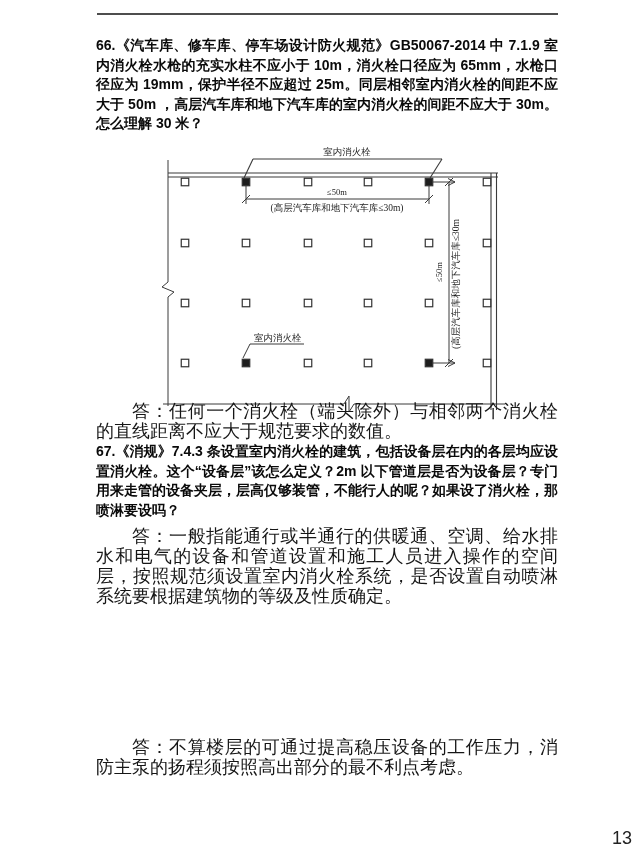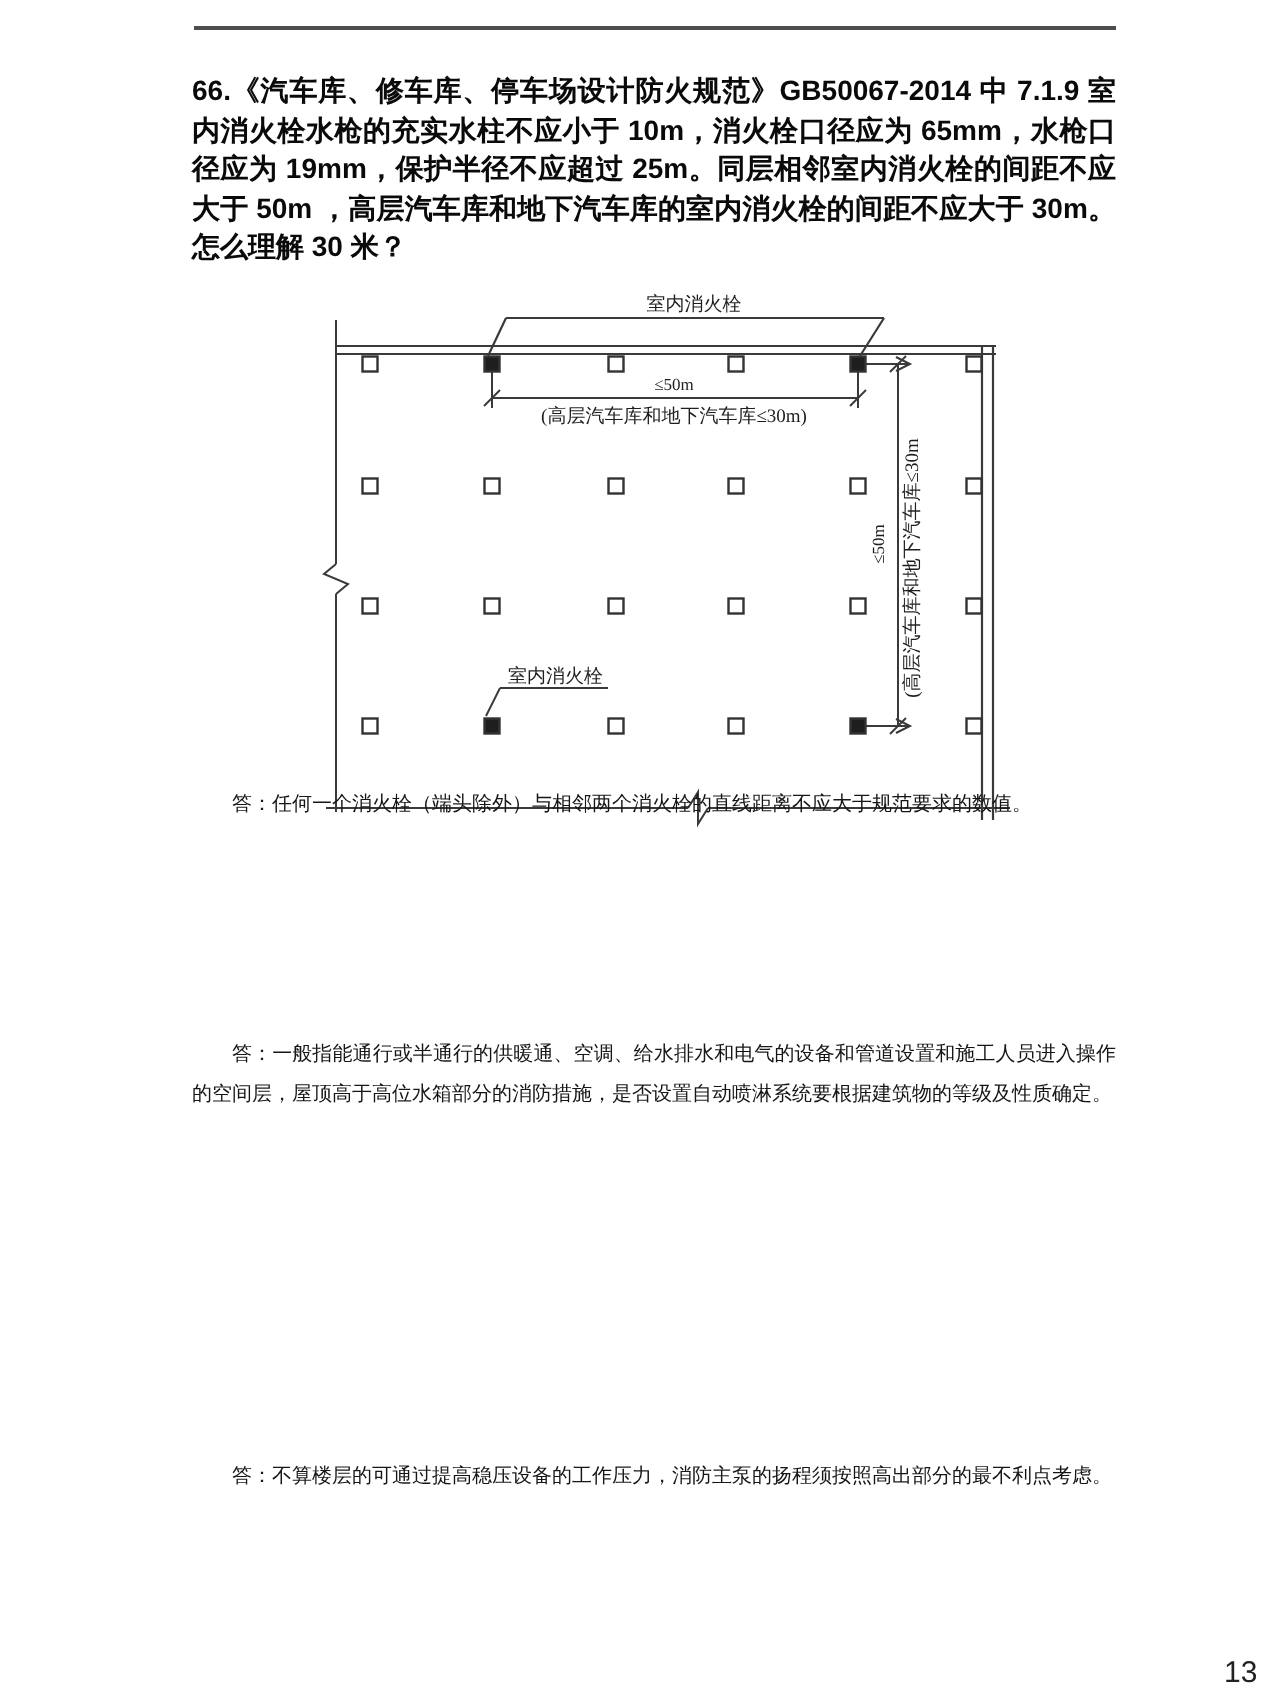--- a/index.html
+++ b/index.html
@@ -1,23 +1,23 @@
 <!DOCTYPE html>
 <html><head>
 <meta charset="utf-8">
 <style>
   html,body{margin:0;padding:0;background:#ffffff;}
   .page{position:relative;width:640px;height:852px;background:#ffffff;overflow:hidden;}
   .rule-top{position:absolute;left:97px;top:13px;width:461px;height:2px;background:#4d4d4d;}
   .q{position:absolute;left:96px;width:462px;font-family:"Liberation Sans",sans-serif;
      font-weight:700;font-size:14px;line-height:19.5px;color:#0a0a0a;text-align:justify;}
   .a{position:absolute;left:96px;width:462px;font-family:"Liberation Serif",serif;
-     font-size:10px;line-height:20px;color:#161616;text-align:justify;text-indent:2em;}
+     font-size:18px;line-height:20px;color:#161616;text-align:justify;text-indent:2em;}
   .pagenum{position:absolute;left:612px;top:828px;font-family:"Liberation Sans",sans-serif;
-     font-size:15px;color:#222;}
+     font-size:18px;color:#222;}
   .diagram{position:absolute;left:148px;top:106px;margin-top:38px;}
   svg line, svg polyline{stroke:#3a3a3a;stroke-width:1.1;fill:none;}
   svg .thin{stroke-width:1;}
   svg text{font-family:"Liberation Serif",serif;fill:#1e1e1e;}
   .hyd{fill:#ffffff;stroke:#333;stroke-width:1.2;}
   .hyd.filled{fill:#1e1e1e;}
 </style>
 </head>
 <body>
 
@@ -93,17 +93,18 @@
           <rect x="277.25" y="215.25" width="7.5" height="7.5" class="hyd filled"></rect>
           <rect x="335.25" y="34.25" width="7.5" height="7.5" class="hyd"></rect>
           <rect x="335.25" y="95.25" width="7.5" height="7.5" class="hyd"></rect>
           <rect x="335.25" y="155.25" width="7.5" height="7.5" class="hyd"></rect>
           <rect x="335.25" y="215.25" width="7.5" height="7.5" class="hyd"></rect>
         </g>
     </svg>
   </div>
 
   <p class="a" style="top:383px;">答：任何一个消火栓（端头除外）与相邻两个消火栓的直线距离不应大于规范要求的数值。</p>
-  <p class="a" style="top:508px;">答：一般指能通行或半通行的供暖通、空调、给水排水和电气的设备和管道设置和施工人员进入操作的空间层，屋顶高于高位水箱部分的消防措施，是否设置自动喷淋系统要根据建筑物的等级及性质确定。</p>
+  <p class="q" style="top:428px;">67.《消规》7.4.3 条设置室内消火栓的建筑，包括设备层在内的各层均应设置消火栓。这个“设备层”该怎么定义？2m 以下管道层是否为设备层？专门用来走管的设备夹层，层高仅够装管，不能行人的呢？如果设了消火栓，那喷淋要设吗？</p>
+  <p class="a" style="top:508px;">答：一般指能通行或半通行的供暖通、空调、给水排水和电气的设备和管道设置和施工人员进入操作的空间层，按照规范须设置室内消火栓系统，是否设置自动喷淋系统要根据建筑物的等级及性质确定。</p>
   <p class="a" style="top:719px;">答：不算楼层的可通过提高稳压设备的工作压力，消防主泵的扬程须按照高出部分的最不利点考虑。</p>
 
   <div class="pagenum">13</div>
 </div>
 
 </body></html>

